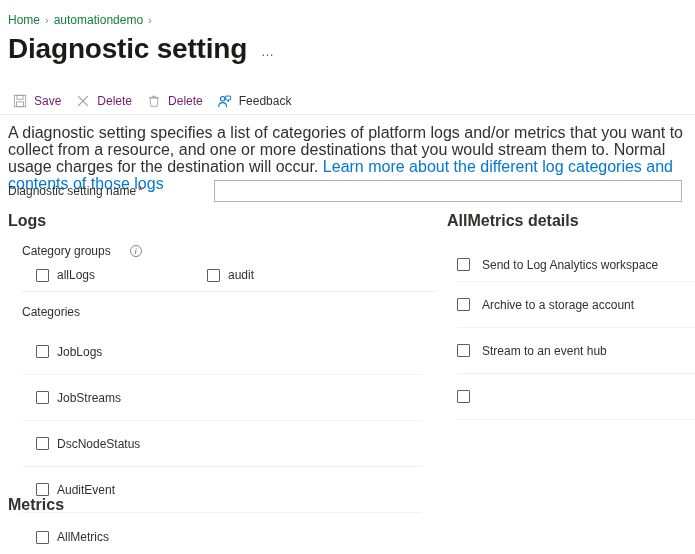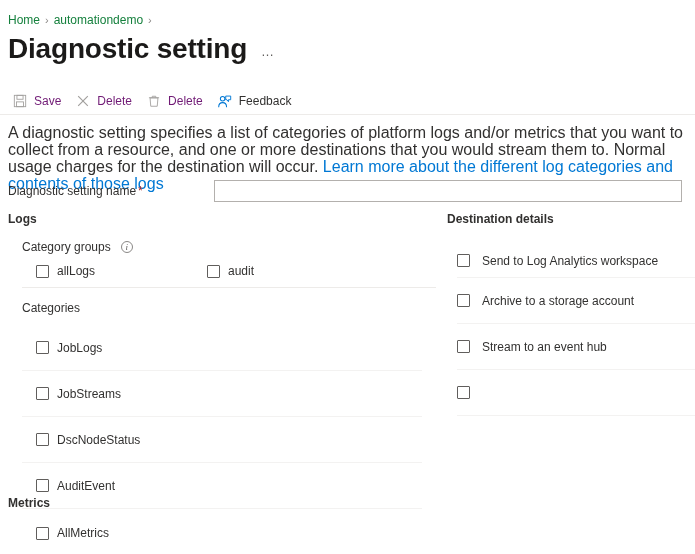--- a/index.html
+++ b/index.html
@@ -74,26 +74,26 @@
     border:1px solid #b3b0ad; background:#fff;
     font-family:"Liberation Sans", sans-serif; font-size:12px;
     padding: 0 6px; color:#323130; outline:none;
   }
 
   
   .col-left  { position:absolute; left:8px;  top:212px; width:430px; }
   .col-right { position:absolute; left:447px; top:212px; width:248px; }
 
   .section-head {
-    font-size: 12px; font-weight:700; color:#323130;
+    font-size: 16px; font-weight:700; color:#323130;
     margin: 0 0 14px 0;
   }
   .sub-head {
     font-size: 12px; color:#323130;
-    margin: 0 0 10px 14px; display:flex; align-items:center; gap:10px;
+    margin: 0 0 10px 14px; display:flex; align-items:center; gap:19px;
   }
   .info-icon {
     width:12px; height:12px; border:1px solid #8a8886; border-radius:50%;
     color:#605e5c; font-size:9px; line-height:10px; text-align:center;
     font-style: italic; font-family:"Liberation Serif", serif;
     display:inline-flex; align-items:center; justify-content:center;
     cursor:pointer;
   }
 
   
@@ -249,21 +249,21 @@
 <div class="metrics">
   <div class="section-head" style="margin-bottom:10px;">Metrics</div>
   <div class="cb-row" style="margin-left:28px;">
     <span class="cb"></span>
     <span class="cb-label">AllMetrics</span>
   </div>
 </div>
 
 <div class="col-right">
 
-  <div class="section-head" style="margin-bottom:18px;">Destination details</div>
+  <div class="section-head" style="margin-bottom:18px;">AllMetrics details</div>
 
   <div class="dest-list">
 
     <div class="dest-item" style="height:33px;">
       <span class="cb"></span>
       <span class="cb-label">Send to Log Analytics workspace</span>
     </div>
     <div class="dest-rule"></div>
 
     <div class="dest-item">

